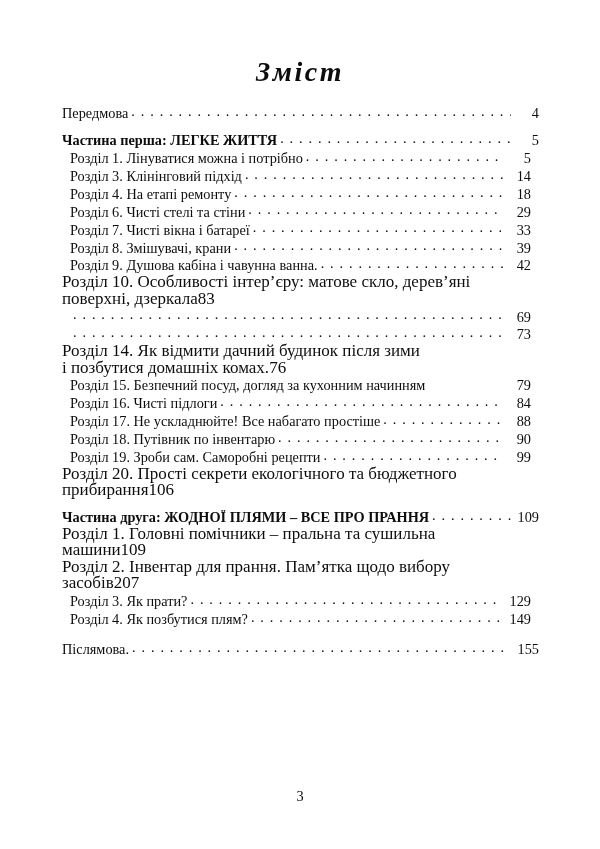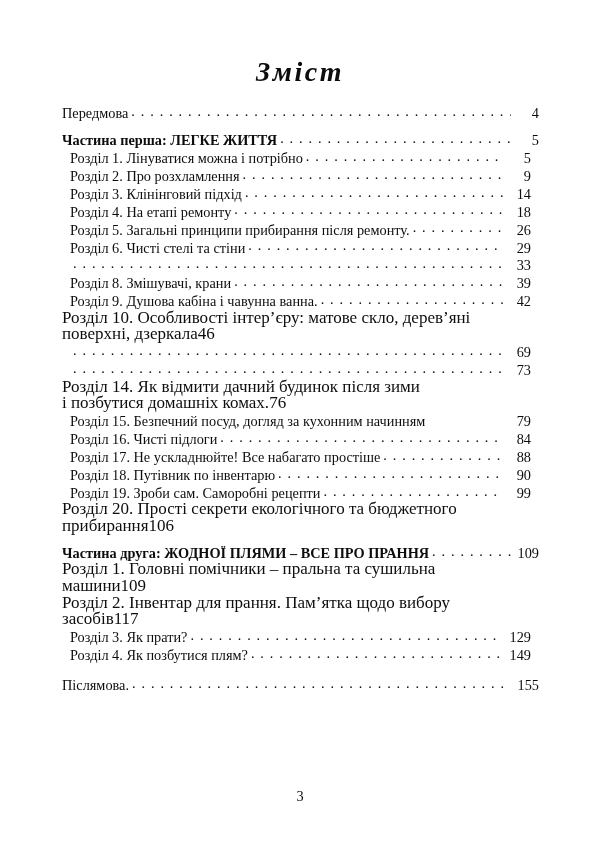--- a/index.html
+++ b/index.html
@@ -158,51 +158,42 @@
       <span class="leader"></span>
       <span class="pagenum">5</span>
     </div>
 
     <div class="entry level-1">
       <span class="label">Розділ 1. Лінуватися можна і потрібно</span>
       <span class="leader"></span>
       <span class="pagenum">5</span>
     </div>
 
-    <div class="entry level-1">
-      <span class="label">Розділ 2. Про розхламлення</span>
-      <span class="leader"></span>
-      <span class="pagenum">9</span>
-    </div>
 
     <div class="entry level-1">
       <span class="label">Розділ 3. Клінінговий підхід</span>
       <span class="leader"></span>
       <span class="pagenum">14</span>
     </div>
 
     <div class="entry level-1">
       <span class="label">Розділ 4. На етапі ремонту</span>
       <span class="leader"></span>
       <span class="pagenum">18</span>
     </div>
 
-    <div class="entry level-1">
-      <span class="label">Розділ 5. Загальні принципи прибирання після ремонту.</span>
-      <span class="leader"></span>
-      <span class="pagenum">26</span>
-    </div>
 
     <div class="entry level-1">
       <span class="label">Розділ 6. Чисті стелі та стіни</span>
       <span class="leader"></span>
       <span class="pagenum">29</span>
     </div>
 
     <div class="entry level-1">
+      <span class="label">Розділ 7. Чисті вікна і батареї</span>
       <span class="leader"></span>
       <span class="pagenum">33</span>
     </div>
 
     <div class="entry level-1">
       <span class="label">Розділ 8. Змішувачі, крани</span>
       <span class="leader"></span>
       <span class="pagenum">39</span>
     </div>
 
@@ -210,21 +201,21 @@
       <span class="label">Розділ 9. Душова кабіна і чавунна ванна.</span>
       <span class="leader"></span>
       <span class="pagenum">42</span>
     </div>
 
     <div class="entry-wrap">
       <span class="firstline">Розділ 10. Особливості інтер’єру: матове скло, дерев’яні</span>
       <span class="secondline">
         <span class="label">поверхні, дзеркала</span>
         <span class="leader"></span>
-        <span class="pagenum">46</span>
+        <span class="pagenum">83</span>
       </span>
     </div>
 
 
     <div class="entry level-1">
       <span class="leader"></span>
       <span class="pagenum">69</span>
     </div>
 
     <div class="entry level-1">
@@ -295,21 +286,21 @@
         <span class="leader"></span>
         <span class="pagenum">109</span>
       </span>
     </div>
 
     <div class="entry-wrap">
       <span class="firstline">Розділ 2. Інвентар для прання. Пам’ятка щодо вибору</span>
       <span class="secondline">
         <span class="label">засобів</span>
         <span class="leader"></span>
-        <span class="pagenum">117</span>
+        <span class="pagenum">207</span>
       </span>
     </div>
 
     <div class="entry level-1">
       <span class="label">Розділ 3. Як прати?</span>
       <span class="leader"></span>
       <span class="pagenum">129</span>
     </div>
 
     <div class="entry level-1">

